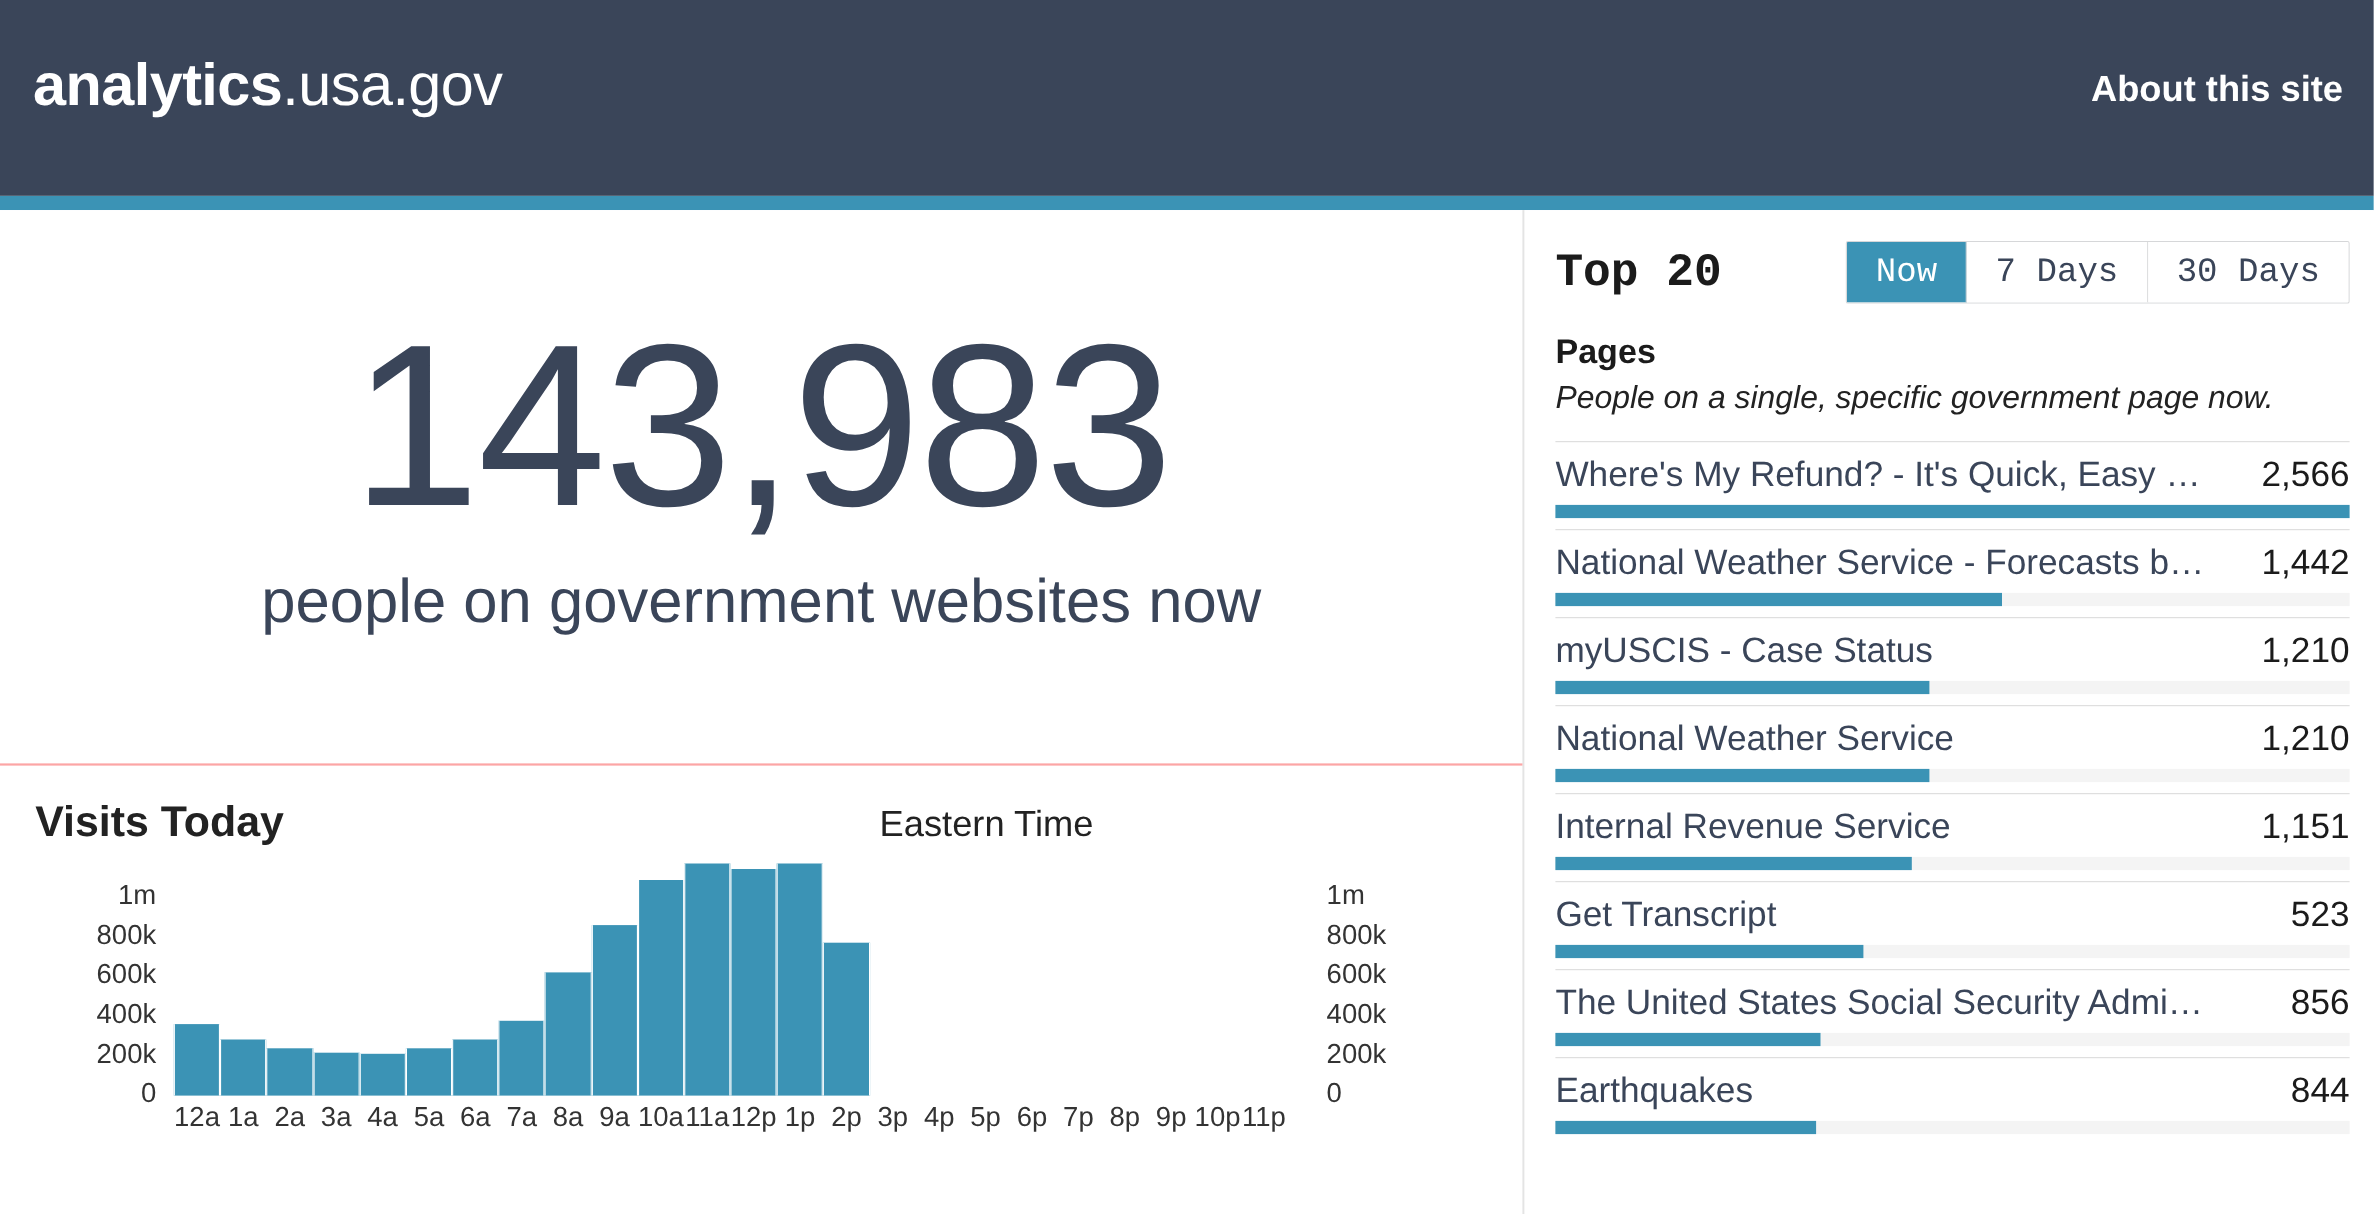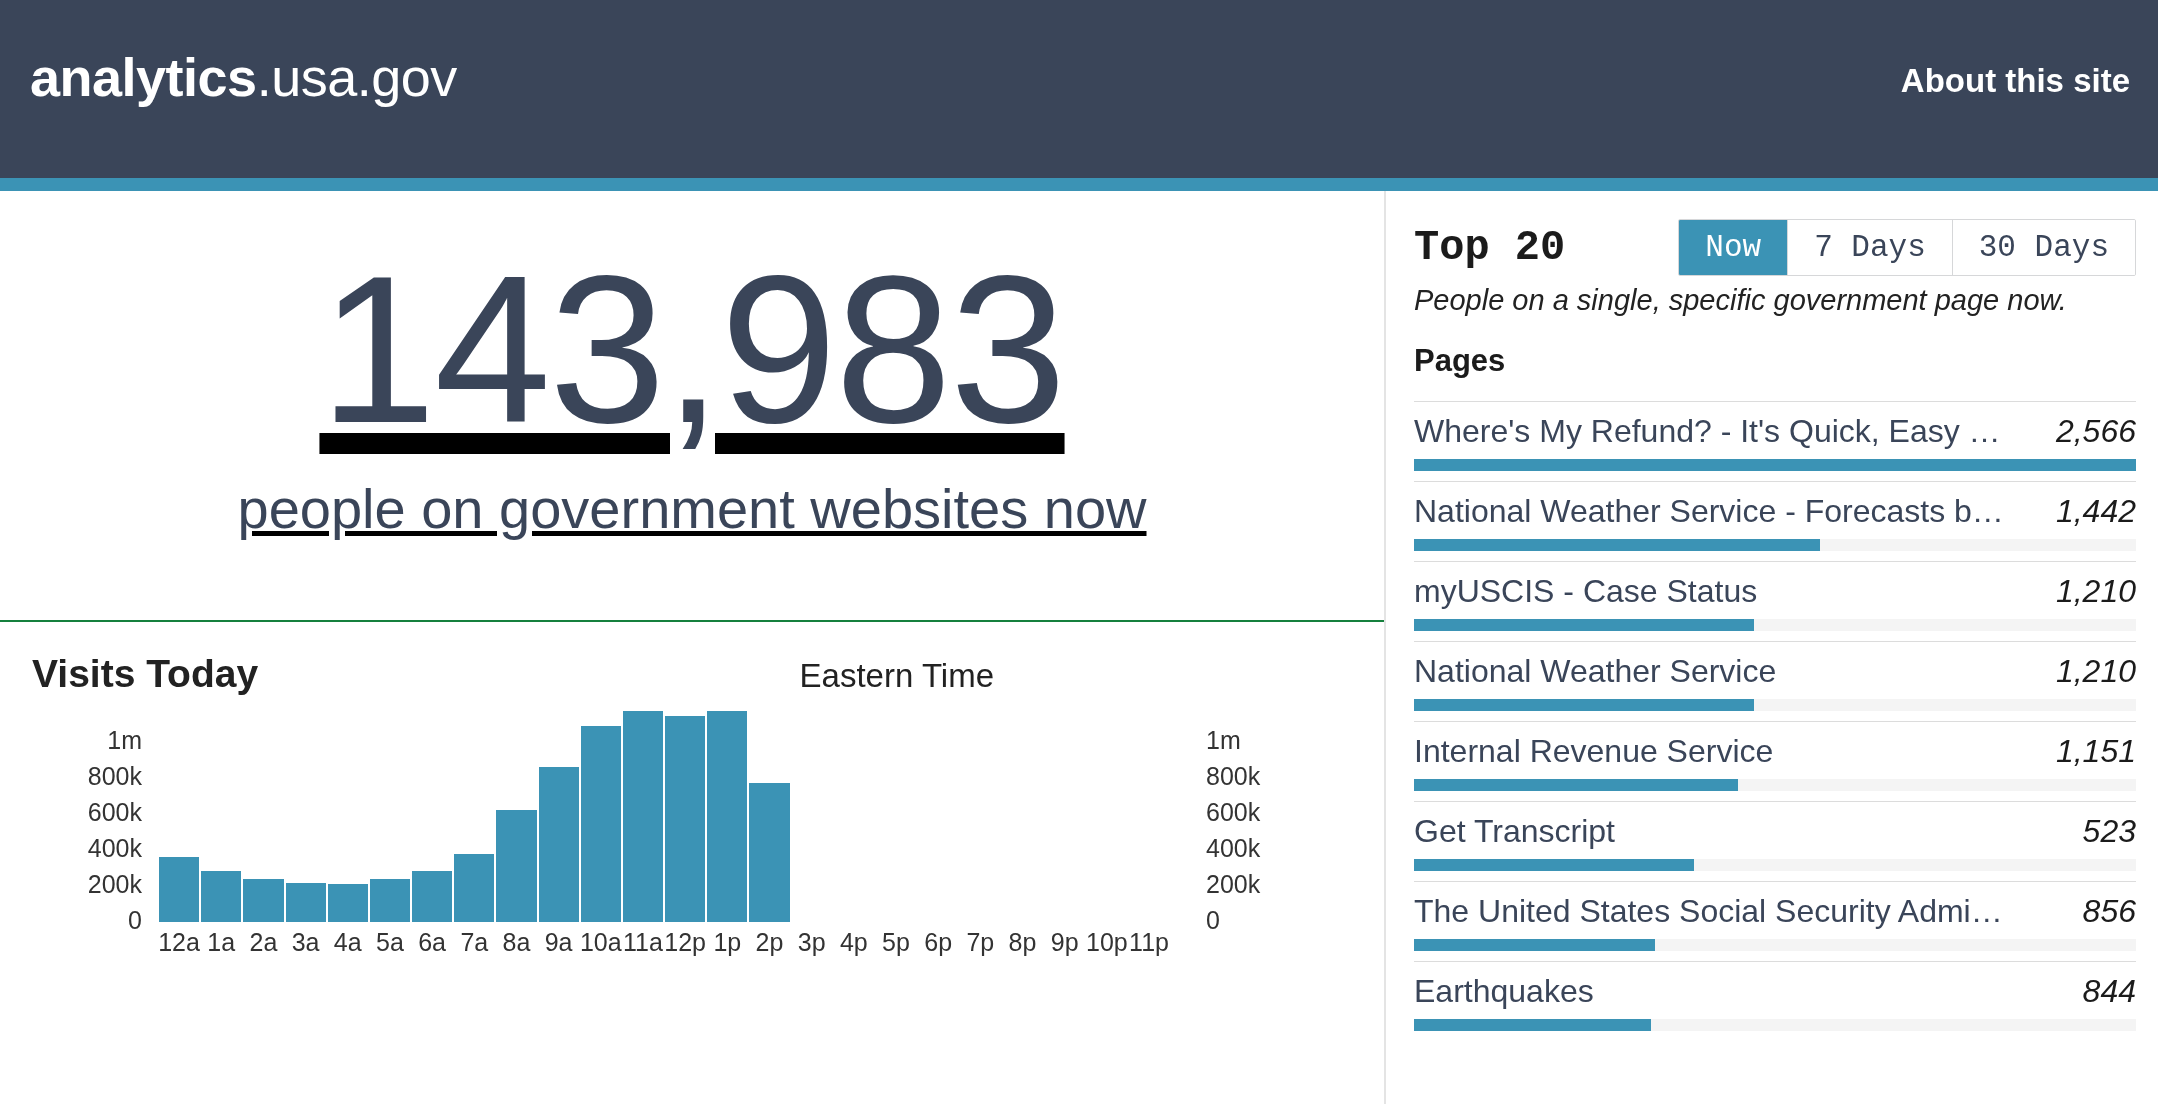--- a/index.html
+++ b/index.html
@@ -61,28 +61,27 @@
   }
   #right-column {
     width: 772px;
     background: #fff;
     padding: 28px 22px 0 28px;
     position: relative;
   }
 
   
   #realtime-block {
-    height: 431px;
-    border-bottom: 2px solid #15803d;
+    height: 505px;
+    border-bottom: 2px solid #fca5a5;
     display: flex;
     flex-direction: column;
     justify-content: center;
     align-items: center;
     padding-bottom: 20px;
-    text-decoration: underline;
   }
   #realtime-number {
     font-size: 210px;
     line-height: 0.95;
     color: #3a4559;
     font-weight: 500;
     letter-spacing: -2px;
   }
   #realtime-caption {
     font-size: 56px;
@@ -236,21 +235,20 @@
     white-space: nowrap;
     overflow: hidden;
     text-overflow: ellipsis;
     max-width: 600px;
   }
   .page-count {
     font-size: 32px;
     color: #1b1b1b;
     white-space: nowrap;
     padding-left: 16px;
-    font-style: italic;
   }
   .page-bar-track {
     margin-top: 9px;
     height: 12px;
     background: #f4f4f4;
     width: 100%;
   }
   .page-bar-fill {
     height: 100%;
     background: #3b93b5;
@@ -397,22 +395,22 @@
 
     <div id="panel-head">
       <div id="panel-title">Top 20</div>
       <div id="time-tabs">
           <div class="time-tab active">Now</div>
           <div class="time-tab">7 Days</div>
           <div class="time-tab">30 Days</div>
         </div>
     </div>
 
+    <div id="panel-subtitle">Pages</div>
     <div id="panel-desc">People on a single, specific government page now.</div>
-    <div id="panel-subtitle">Pages</div>
 
     <div id="pages-list">
         <div class="page-row">
           <div class="page-row-top">
             <div class="page-name">Where's My Refund? - It's Quick, Easy and S...</div>
             <div class="page-count">2,566</div>
           </div>
           <div class="page-bar-track">
             <div class="page-bar-fill" style="width: 100%;"></div>
           </div>

